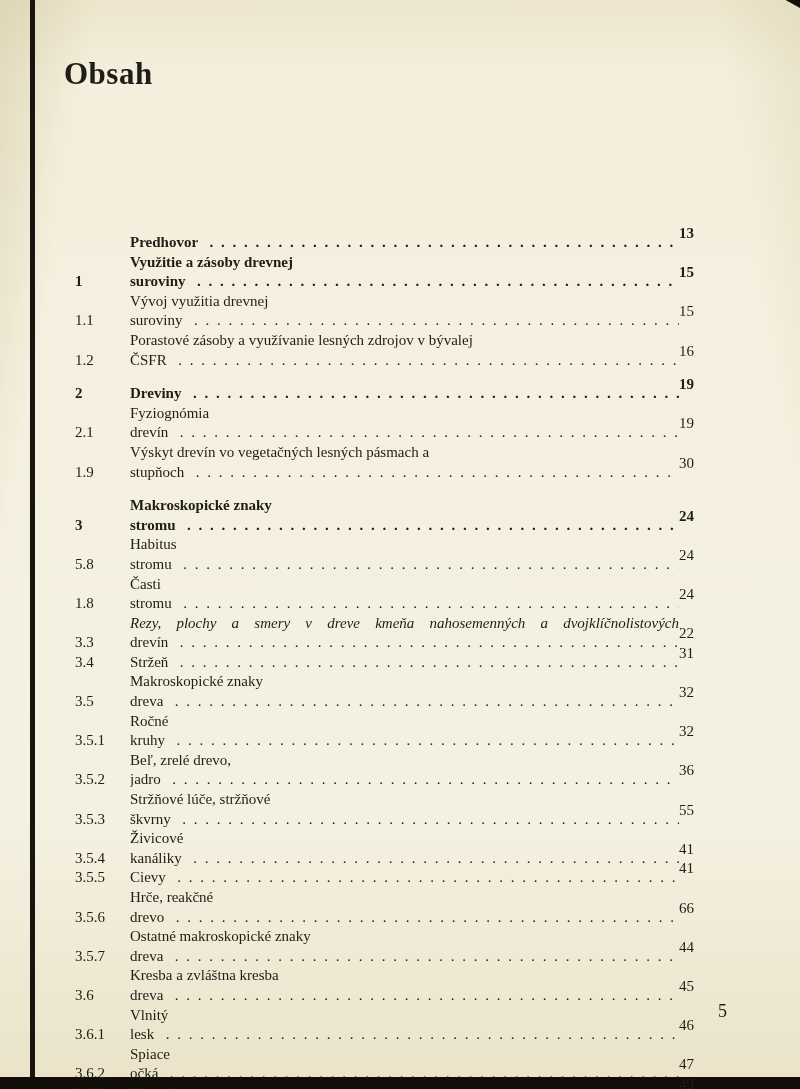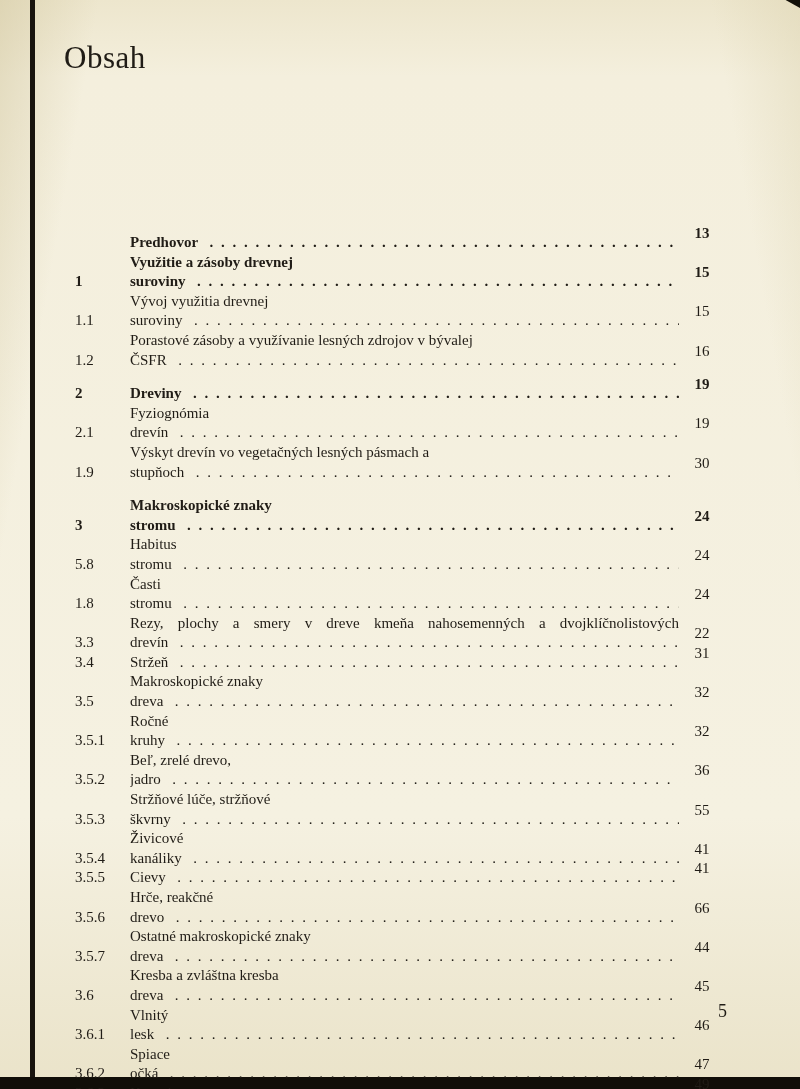--- a/index.html
+++ b/index.html
@@ -29,42 +29,43 @@
     width: 100%; height: 12px;
     background: #110e08;
   }
   .corner-mark {
     position: absolute; top: 0; right: 0;
     width: 18px; height: 8px;
     background: #131008;
     clip-path: polygon(20% 0, 100% 0, 100% 100%);
   }
   .title {
-    position: absolute; left: 64px; top: 40px;
-    font-size: 31px; font-weight: 400; letter-spacing: .5px;
+    position: absolute; left: 64px; top: 56px;
+    font-size: 31px; font-weight: 700; letter-spacing: .5px;
   }
   .toc {
     position: absolute; left: 75px; top: 233px;
     width: 650px;
     font-size: 15px; line-height: 19.6px;
   }
   .toc-row { display: flex; align-items: flex-end; }
   .toc-row.gap { margin-top: 14px; }
   .toc-row.bold { font-weight: 700; }
   .toc-num { flex: 0 0 55px; }
   .toc-mid { flex: 1 1 auto; min-width: 0; overflow: hidden; }
   .toc-line1 {
     display: block;
     text-align: justify;
     text-align-last: justify;
+    font-style: italic;
   }
   .dots { white-space: nowrap; letter-spacing: 2px; }
   .toc-page {
     flex: 0 0 46px;
-    text-align: center;
+    text-align: left;
     transform: translateY(-9px);
   }
   .footer-num {
     position: absolute; top: 1001px; right: 73px;
     font-size: 18px; font-weight: 400;
   }
 </style>
 </head>
 <body>
 

